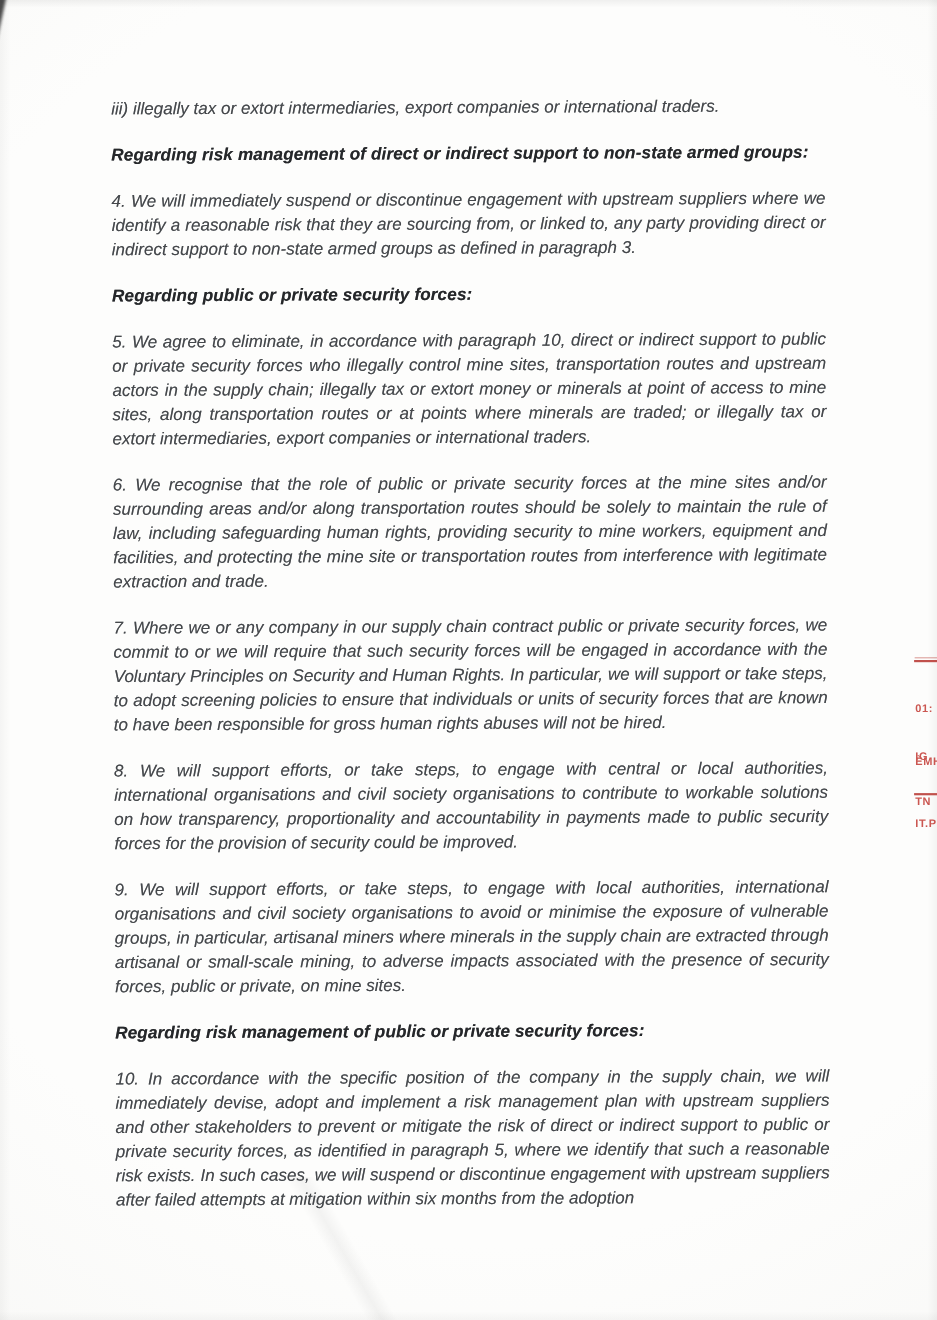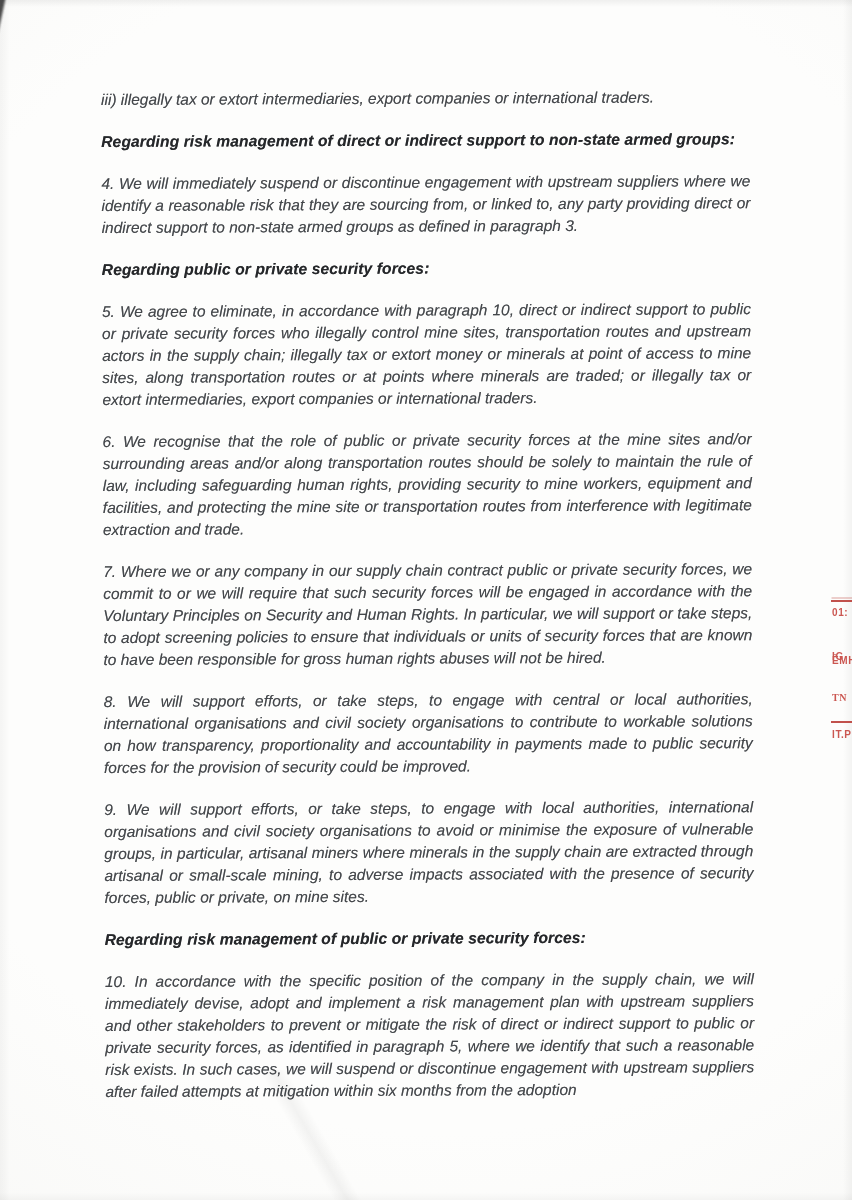--- a/index.html
+++ b/index.html
@@ -56,27 +56,27 @@
 
   
   .stamp {
     position: absolute; left: 830px; top: 0; width: 22px; height: 1200px;
     color: #c4403a;
     font-size: 10px; font-weight: bold; font-style: normal;
     letter-spacing: 0.6px;
     opacity: 0.88;
     filter: blur(0.2px);
   }
-  .frag { position: absolute; left: 2px; white-space: nowrap; }
+  .frag { position: absolute; left: 2px; white-space: nowrap; margin-top: 32px; }
   .f0 { top: 607px; }
   .f1 { top: 651px; }
   .f2 { top: 655px; }
   .f3 { top: 674px; padding-left: 44px; }
-  .f4 { top: 692px; font-family: Liberation Serif, serif; }
-  .f5 { top: 729px; }
+  .f4 { top: 692px; }
+  .f5 { top: 712px; }
   .rule { position: absolute; left: 1px; width: 24px; height: 0; border-top: 2px solid #b93a34; }
   .rA { top: 600px; box-shadow: 0 -3px 0 -0.5px rgba(185,58,52,0.55); }
   .rB { top: 721px; }
 </style>
 </head>
 <body>
 
 <div class="corner-shadow"></div>
 
 <div class="content">

